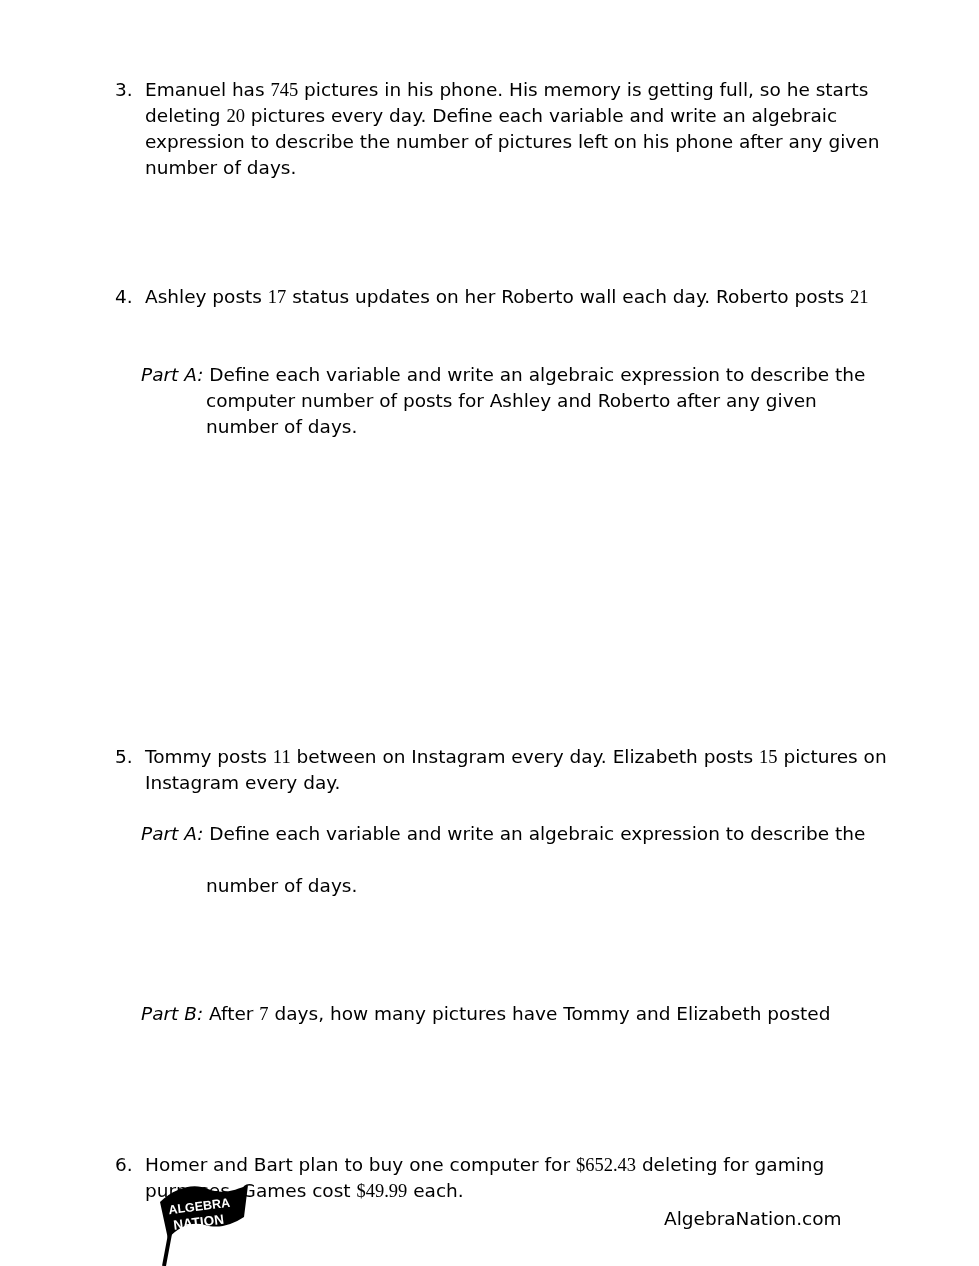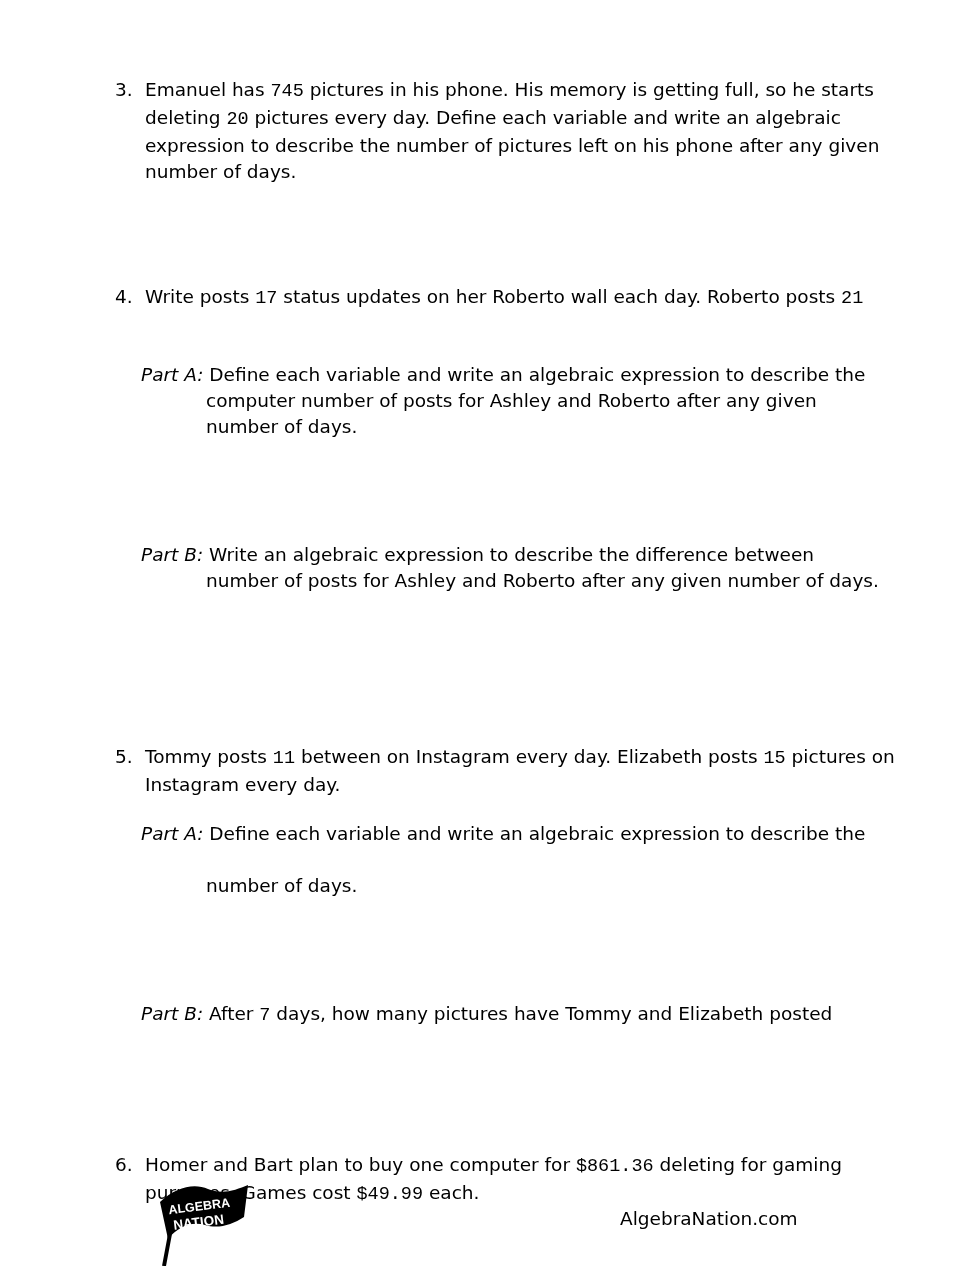--- a/index.html
+++ b/index.html
@@ -28,25 +28,25 @@
     flex: 0 0 30px;
   }
   .ptext { white-space: nowrap; }
   .part {
     position: absolute;
     left: 141px;
     padding-left: 65px;
     text-indent: -65px;
     white-space: nowrap;
   }
-  .num { font-family: Liberation Mono, monospace; }
+  .num { font-family: Liberation Serif, serif; }
   .it  { font-style: italic; }
   .footer {
     position: absolute;
-    left: 620px;
+    left: 664px;
     top: 1206px;
     font-size: 18.5px;
   }
   .logo {
     position: absolute;
     left: 148px;
     top: 1182px;
     width: 105px;
     height: 84px;
   }
@@ -62,39 +62,38 @@
 
 <div class="page">
 
   <section class="problem" style="top:77px">
     <span class="pnum">3.</span>
     <div class="ptext"><span>Emanuel has </span><span class="num">745</span><span> pictures in his phone. His memory is getting full, so he starts</span><br><span>deleting </span><span class="num">20</span><span> pictures every day. Define each variable and write an algebraic</span><br><span>expression to describe the number of pictures left on his phone after any given</span><br><span>number of days.</span></div>
   </section>
 
   <section class="problem" style="top:284px">
     <span class="pnum">4.</span>
-    <div class="ptext"><span>Write posts </span><span class="num">17</span><span> status updates on her Roberto wall each day. Roberto posts </span><span class="num">21</span><br></div>
+    <div class="ptext"><span>Ashley posts </span><span class="num">17</span><span> status updates on her Roberto wall each day. Roberto posts </span><span class="num">21</span><br></div>
   </section>
 
   <div class="part" style="top:362px"><span class="it">Part A:</span><span> Define each variable and write an algebraic expression to describe the</span><br><span>computer number of posts for Ashley and Roberto after any given</span><br><span>number of days.</span></div>
 
-  <div class="part" style="top:542px"><span class="it">Part B:</span><span> Write an algebraic expression to describe the difference between</span><br><span>number of posts for Ashley and Roberto after any given number of days.</span></div>
 
   <section class="problem" style="top:744px">
     <span class="pnum">5.</span>
     <div class="ptext"><span>Tommy posts </span><span class="num">11</span><span> between on Instagram every day. Elizabeth posts </span><span class="num">15</span><span> pictures on</span><br><span>Instagram every day.</span></div>
   </section>
 
   <div class="part" style="top:821px"><span class="it">Part A:</span><span> Define each variable and write an algebraic expression to describe the</span><br><br><span>number of days.</span></div>
 
   <div class="part" style="top:1001px"><span class="it">Part B:</span><span> After </span><span class="num">7</span><span> days, how many pictures have Tommy and Elizabeth posted</span><br></div>
 
   <section class="problem" style="top:1152px">
     <span class="pnum">6.</span>
-    <div class="ptext"><span>Homer and Bart plan to buy one computer for </span><span class="num">$861.36</span><span> deleting for gaming</span><br><span>purposes. Games cost </span><span class="num">$49.99</span><span> each.</span></div>
+    <div class="ptext"><span>Homer and Bart plan to buy one computer for </span><span class="num">$652.43</span><span> deleting for gaming</span><br><span>purposes. Games cost </span><span class="num">$49.99</span><span> each.</span></div>
   </section>
 
   <div class="logo">
     <svg viewBox="0 0 105 84" aria-hidden="true">
       <path d="M 22 52 L 16 84" stroke="#000000" stroke-width="4" fill="none"></path>
       <path d="M 12 20 C 28 5, 46 1, 60 7 C 74 13, 88 8, 100 3 L 96 35 C 84 43, 70 47, 57 43 C 43 39, 30 45, 20 57 Z" fill="#000000"></path>
       <g transform="rotate(-7 55 30)">
         <text x="21" y="28" font-size="12.5">ALGEBRA</text>
         <text x="24" y="44" font-size="13.5">NATION</text>
       </g>

